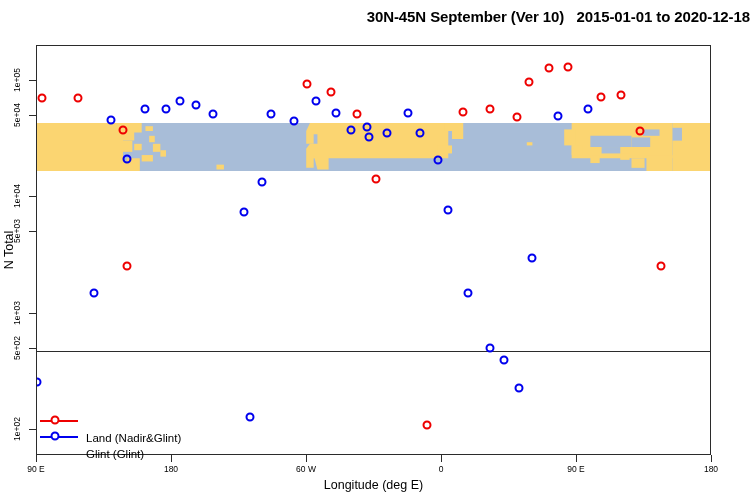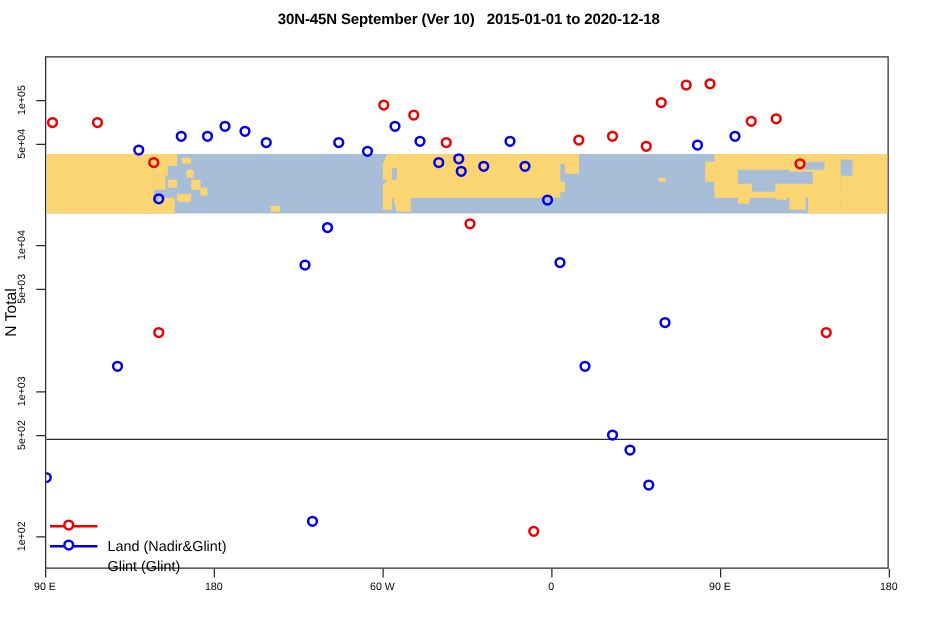--- a/index.html
+++ b/index.html
@@ -1,21 +1,21 @@
 <!DOCTYPE html>
 <html><head>
 <meta charset="utf-8">
 <style>
   html,body{margin:0;padding:0;background:#ffffff;}
   body{width:750px;height:500px;overflow:hidden;
        font-family:"Liberation Sans","DejaVu Sans",sans-serif;color:#000;}
   #root{position:relative;width:750px;height:500px;}
 
-  #chart-title{position:absolute;left:0;top:8px;width:750px;text-align:center;
-      font-size:12px;font-weight:bold;letter-spacing:-0.1px;white-space:pre;}
+  #chart-title{position:absolute;left:0;top:8px;width:750px;text-align:right;
+      font-size:15px;font-weight:bold;letter-spacing:-0.1px;white-space:pre;}
 
   
   #plot-frame{position:absolute;left:36px;top:45px;width:675px;height:410px;
       border:1.4px solid #2b2b2b;box-sizing:border-box;background:#fff;}
 
   #plot-area{position:absolute;left:0;top:0;width:100%;height:100%;overflow:hidden;}
 
   
   #map-band{position:absolute;left:0;width:100%;overflow:hidden;}
   #map-band svg{display:block;width:100%;height:100%;}
@@ -190,20 +190,21 @@
       <div class="xlab" style="position: absolute; left: 306px; top: 464px;">60 W</div>
       <div style="position: absolute; left: 441px; top: 455px; width: 1px; height: 7px; background: rgb(43, 43, 43);"></div>
       <div class="xlab" style="position: absolute; left: 441px; top: 464px;">0</div>
       <div style="position: absolute; left: 576px; top: 455px; width: 1px; height: 7px; background: rgb(43, 43, 43);"></div>
       <div class="xlab" style="position: absolute; left: 576px; top: 464px;">90 E</div>
       <div style="position: absolute; left: 711px; top: 455px; width: 1px; height: 7px; background: rgb(43, 43, 43);"></div>
       <div class="xlab" style="position: absolute; left: 711px; top: 464px;">180</div>
     </div>
 
   <div id="ylabel-title">N Total</div>
+  <div id="xaxis-title">Longitude (deg E)</div>
 
   <div id="legend">
     <div class="legend-row">
       <span class="legend-line land"></span>
       <span class="legend-mark land"></span>
       <span class="legend-text">Land (Nadir&amp;Glint)</span>
     </div>
     <div class="legend-row">
       <span class="legend-line ocean"></span>
       <span class="legend-mark ocean"></span>

